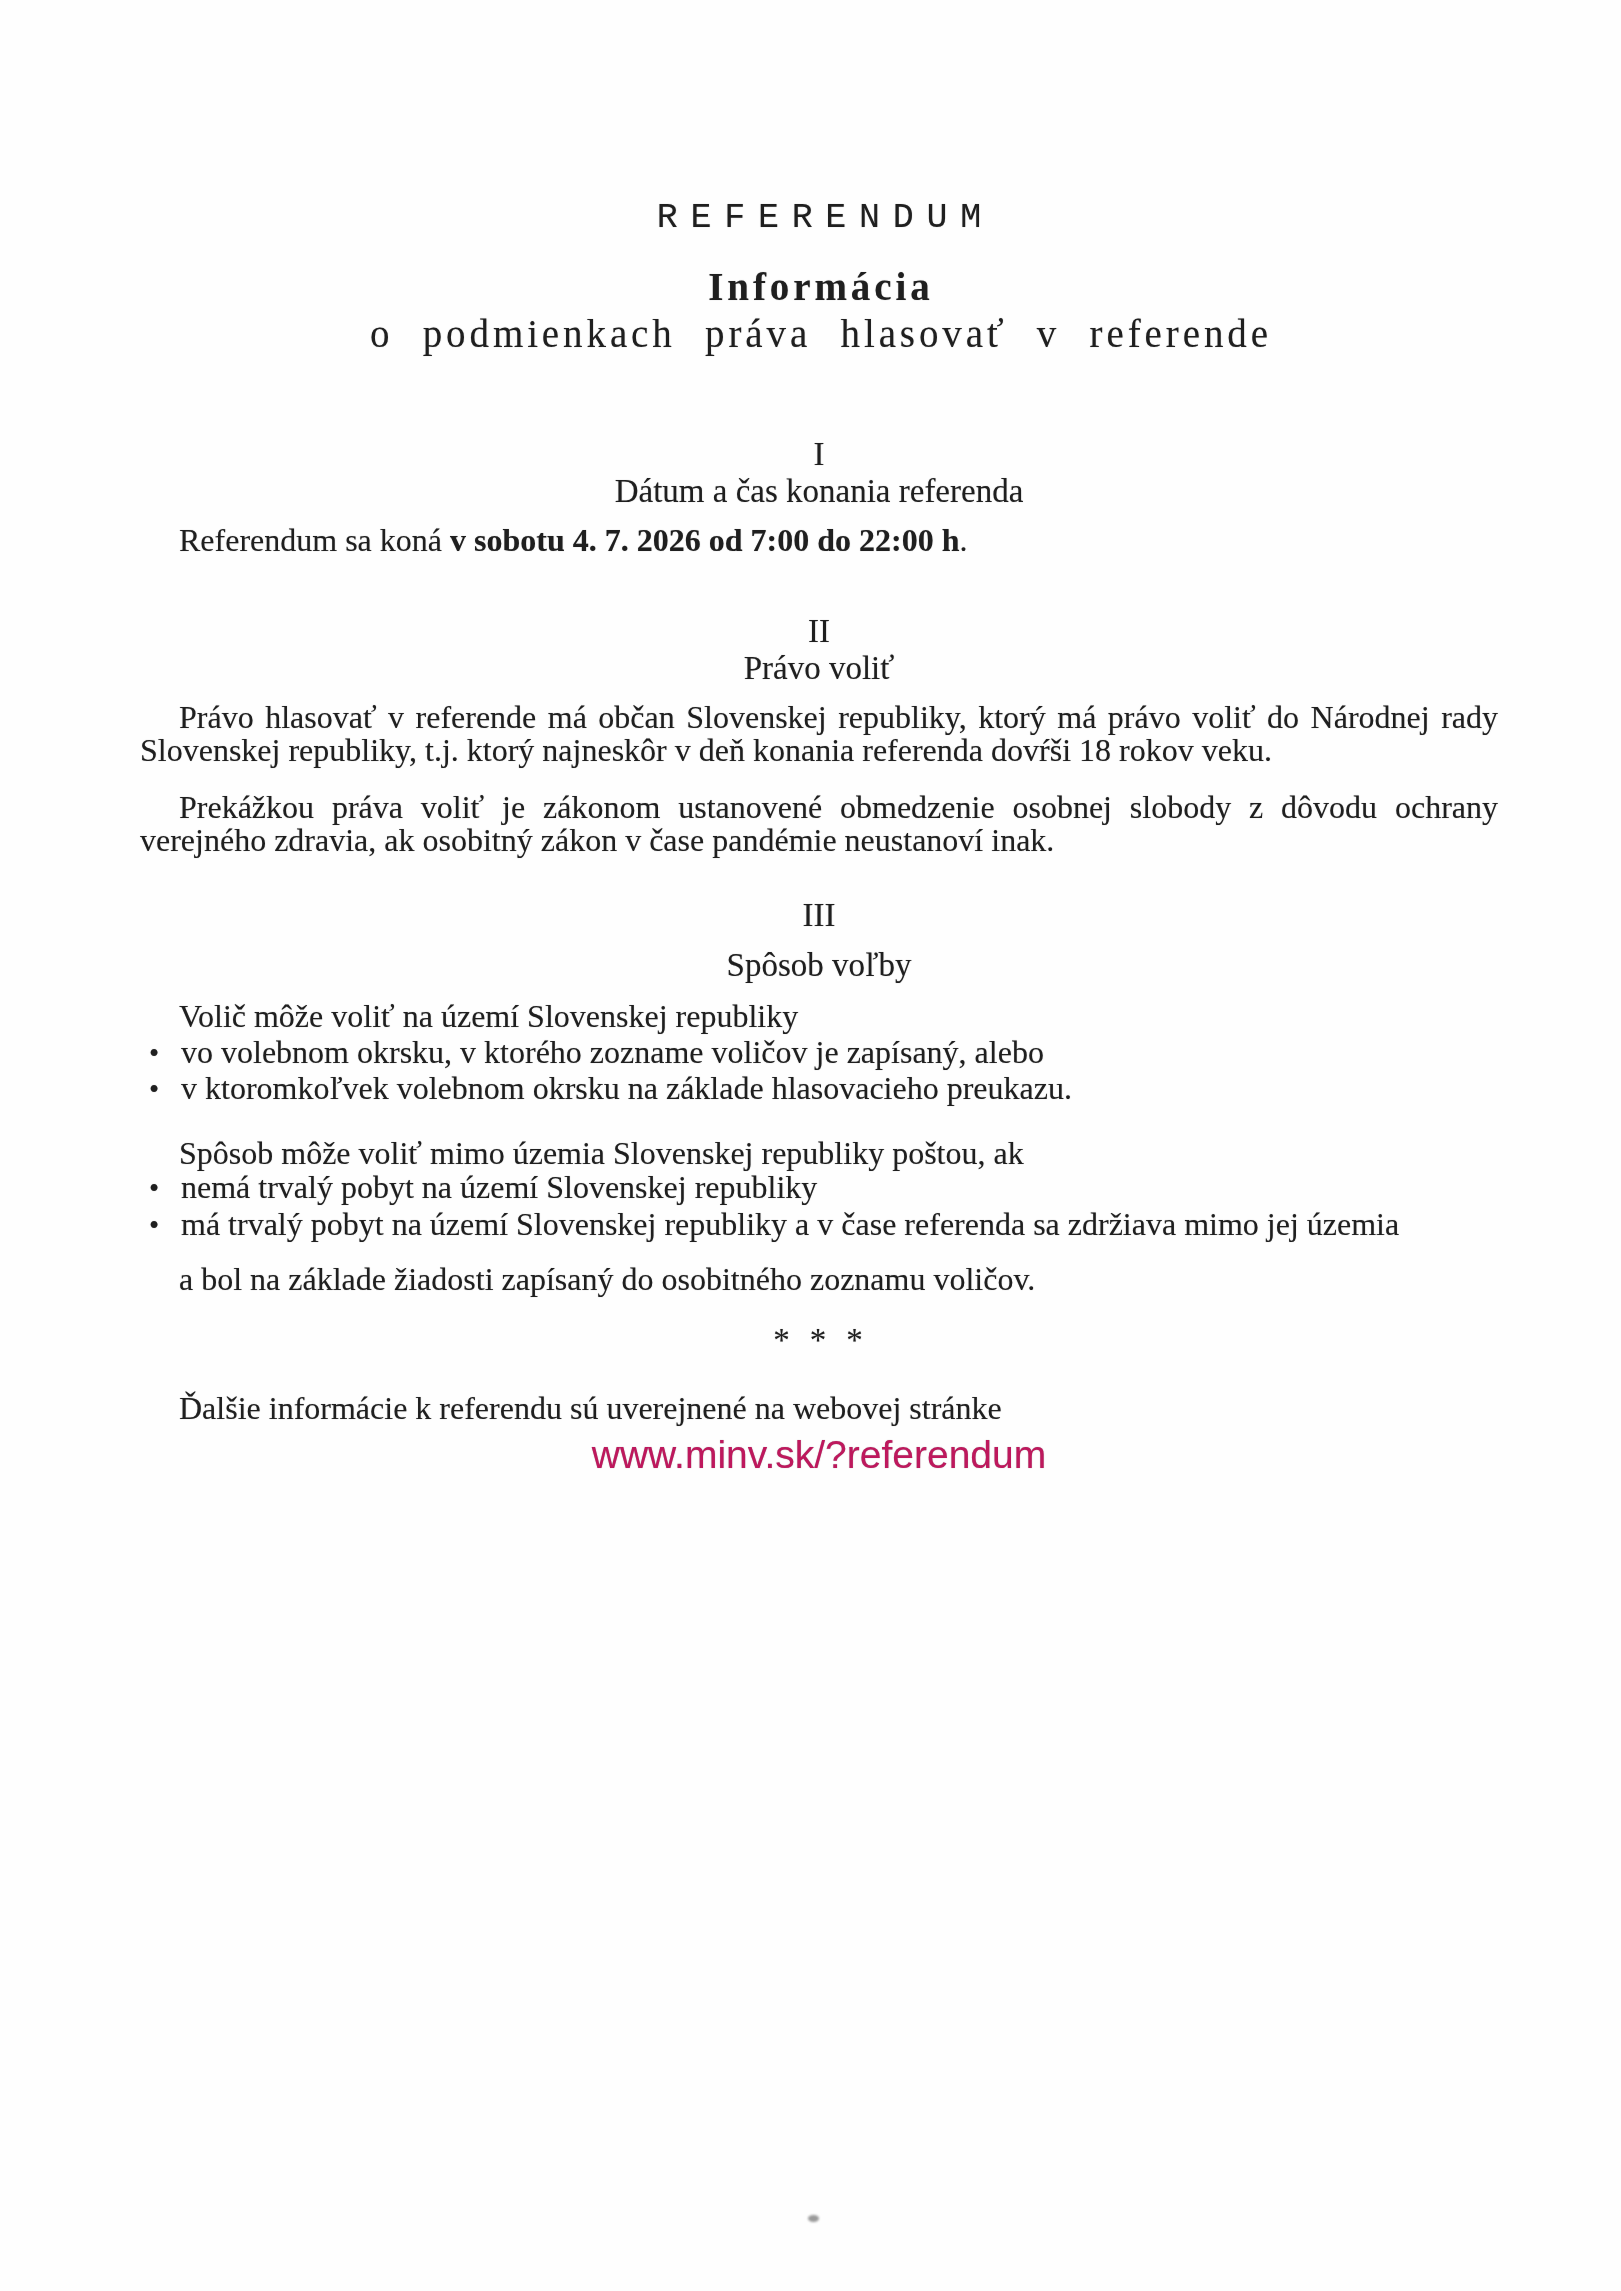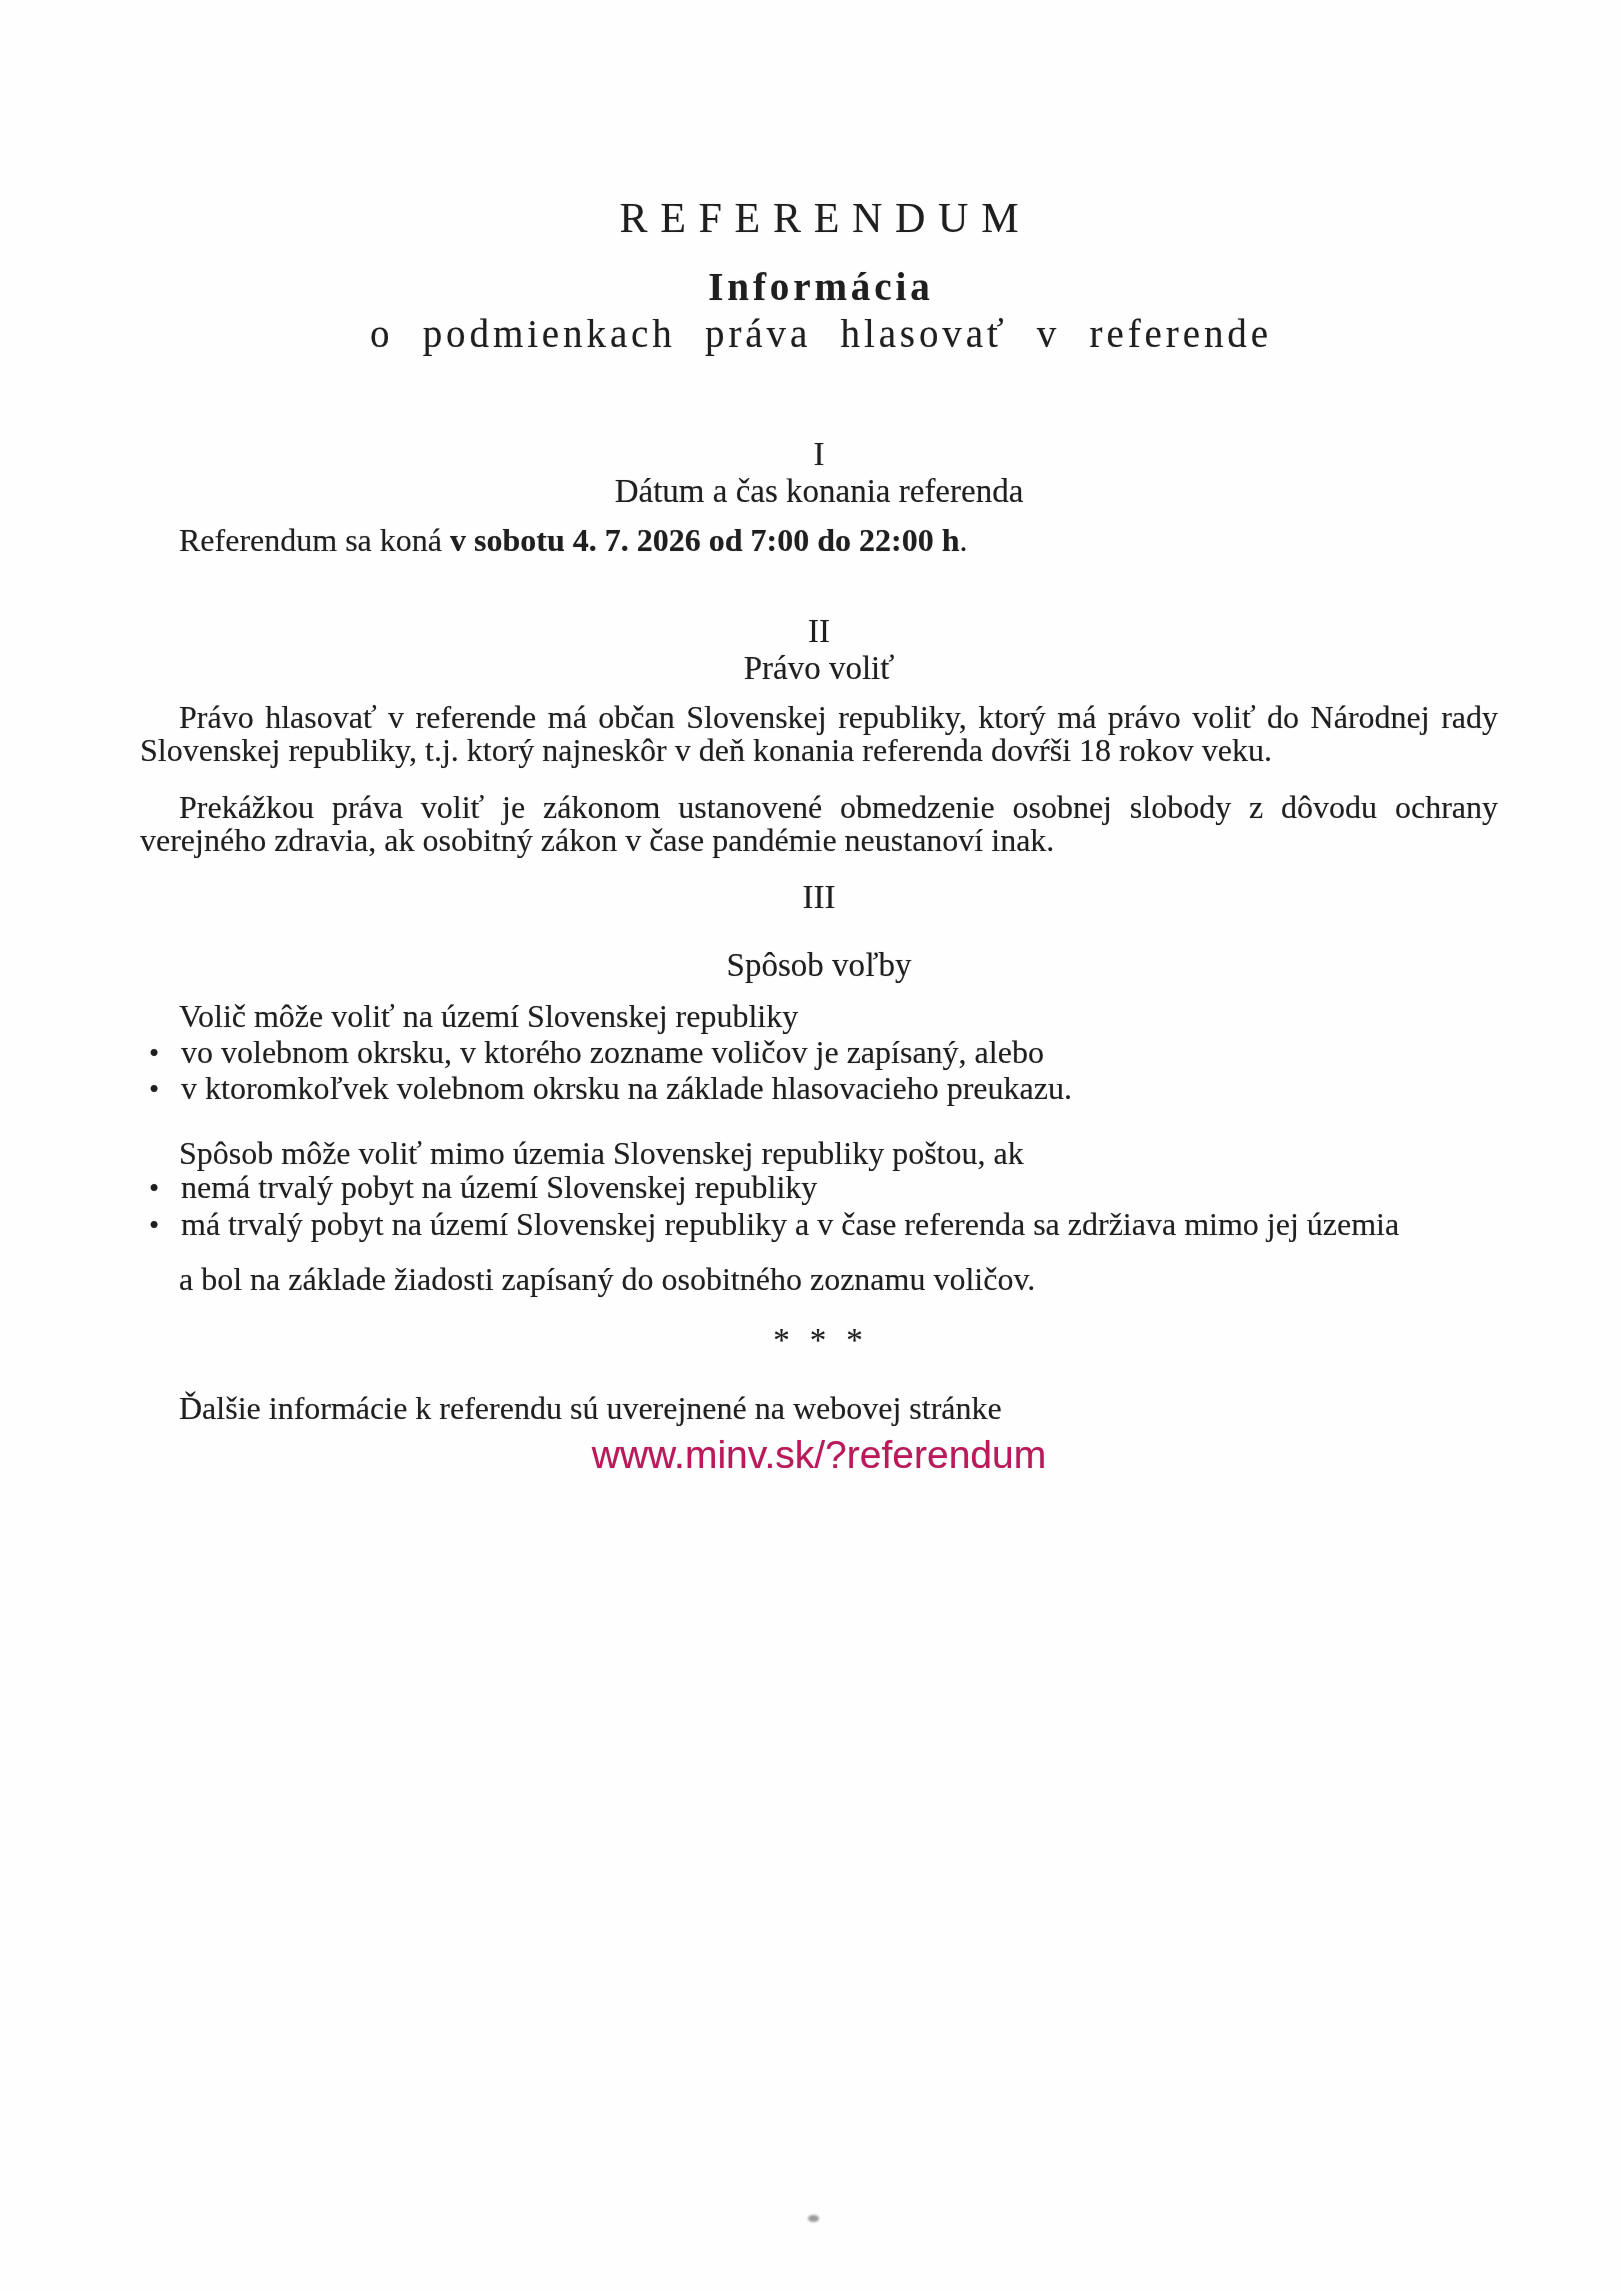--- a/index.html
+++ b/index.html
@@ -21,24 +21,25 @@
     left: 140px;
     width: 1358px;
     font-size: 32px;
     line-height: 39px;
     white-space: normal;
   }
   .center { text-align: center; }
 
   .title {
     top: 199px;
-    font-size: 42px;
+    font-size: 35px;
     letter-spacing: 12.7px;
     text-indent: 12.7px;
     font-weight: 500;
+    font-family: Liberation Mono, monospace;
   }
   .subtitle1 {
     top: 267px;
     font-size: 39px;
     font-weight: 700;
     letter-spacing: 3.9px;
     text-indent: 3.9px;
   }
   .subtitle2 {
     top: 314px;
@@ -71,21 +72,21 @@
     text-align: justify;
     text-align-last: justify;
   }
   .indent { text-indent: 39px; }
 
   .p1l1 { top: 698px; }
   .p1l2 { top: 731px; }
   .p2l1 { top: 788px; }
   .p2l2 { top: 821px; }
 
-  .n3 { top: 878px; }
+  .n3 { top: 896px; }
   .h3 { top: 946px; }
 
   .hang { left: 179px; width: 1318px; }
   .i1 { top: 997px; }
   .i2 { top: 1134px; }
   .cont { top: 1260px; }
 
   .bullet {
     position: absolute;
     left: 149px;

